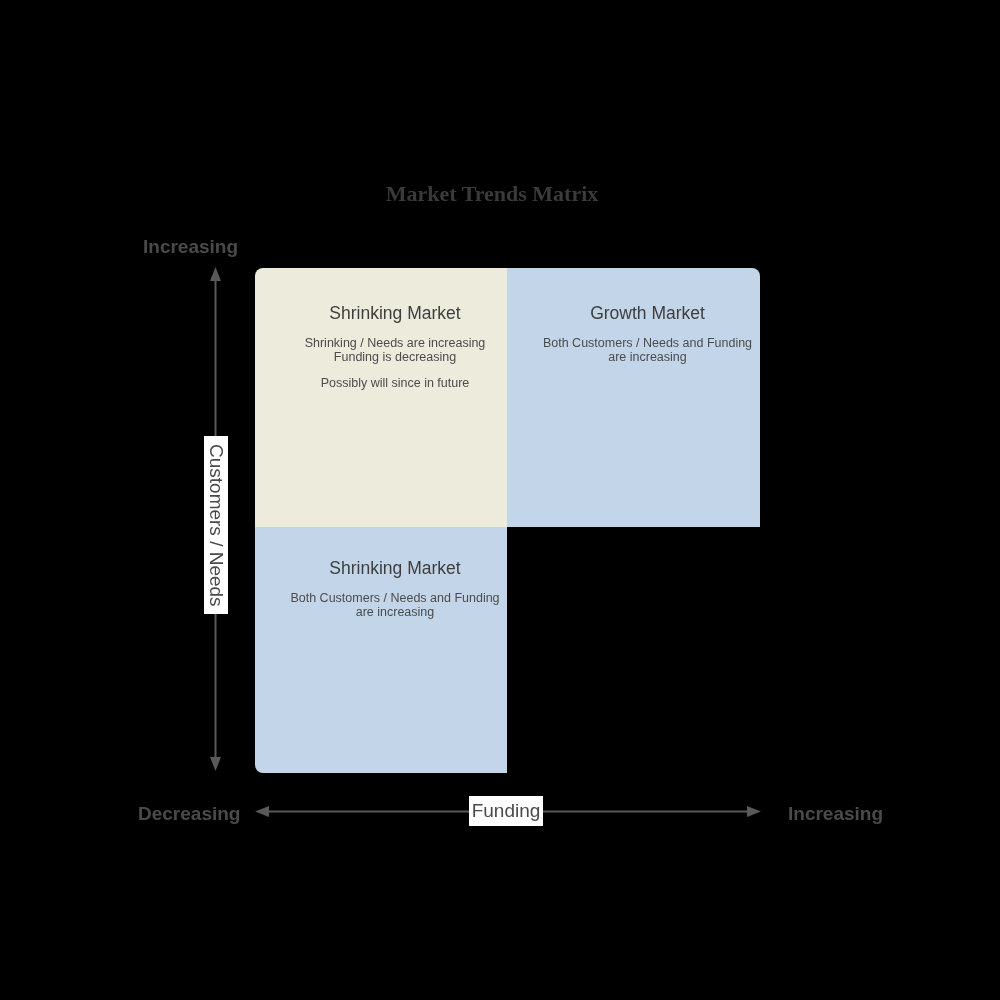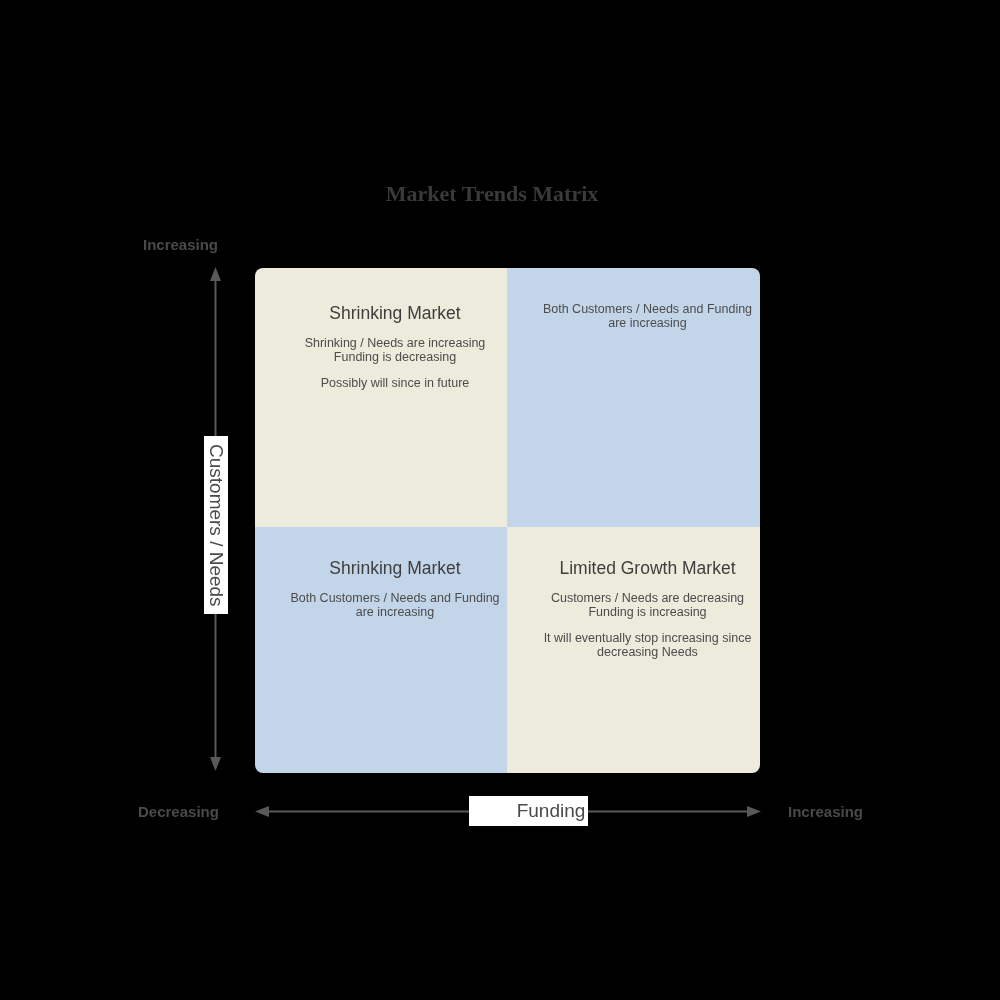--- a/index.html
+++ b/index.html
@@ -12,21 +12,21 @@
   }
   .abs{position:absolute;}
   .title{
     top:181px;left:0;width:984px;
     text-align:center;
     font-size:22px;font-weight:700;
     color:var(--title_text);
     font-family:Liberation Serif, serif;
   }
   .axis-end{
-    font-size:15px;font-weight:700;
+    font-size:19px;font-weight:700;
     color:var(--axis_end_text);
     white-space:nowrap;
   }
   #lbl-y-top{left:143px;top:236px;}
   #lbl-corner-bl{left:138px;top:803px;}
   #lbl-x-right{left:788px;top:803px;}
   .arrow-svg{left:0;top:0;width:1000px;height:1000px;pointer-events:none;}
   .matrix{
     left:255px;top:268px;width:505px;height:505px;
     border-radius:8px;overflow:hidden;
@@ -55,21 +55,20 @@
     display:flex;align-items:center;justify-content:center;
   }
   #y-axis-label{
     left:204px;top:436px;width:24px;height:178px;
     writing-mode:vertical-rl;
     font-size:19px;
   }
   #x-axis-label{
     left:469px;top:796px;width:74px;height:30px;
     font-size:19px;
-    padding-left:45px;
   }
 </style>
 </head>
 <body style="background: rgb(0, 0, 0);">
 
 <div class="abs title">Market Trends Matrix</div>
 
 <div class="abs axis-end" id="lbl-y-top">Increasing</div>
 <div class="abs axis-end" id="lbl-corner-bl">Decreasing</div>
 <div class="abs axis-end" id="lbl-x-right">Increasing</div>
@@ -89,35 +88,28 @@
 
   <div class="q cream row-top">
     <div class="q-title">Shrinking Market</div>
     <div class="q-line">Shrinking / Needs are increasing</div>
     <div class="q-line">Funding is decreasing</div>
     <div class="q-gap"></div>
     <div class="q-line">Possibly will since in future</div>
   </div>
 
   <div class="q blue row-top">
+    <div class="q-title">Growth Market</div>
     <div class="q-line">Both Customers / Needs and Funding</div>
     <div class="q-line">are increasing</div>
   </div>
 
   <div class="q blue row-bottom">
     <div class="q-title">Shrinking Market</div>
     <div class="q-line">Both Customers / Needs and Funding</div>
     <div class="q-line">are increasing</div>
   </div>
 
-  <div class="q cream row-bottom">
-    <div class="q-title">Limited Growth Market</div>
-    <div class="q-line">Customers / Needs are decreasing</div>
-    <div class="q-line">Funding is increasing</div>
-    <div class="q-gap"></div>
-    <div class="q-line">It will eventually stop increasing since</div>
-    <div class="q-line">decreasing Needs</div>
-  </div>
 
 </div>
 
 <div class="abs axis-label-box" id="y-axis-label">Customers / Needs</div>
 <div class="abs axis-label-box" id="x-axis-label">Funding</div>
 
 </body></html>

